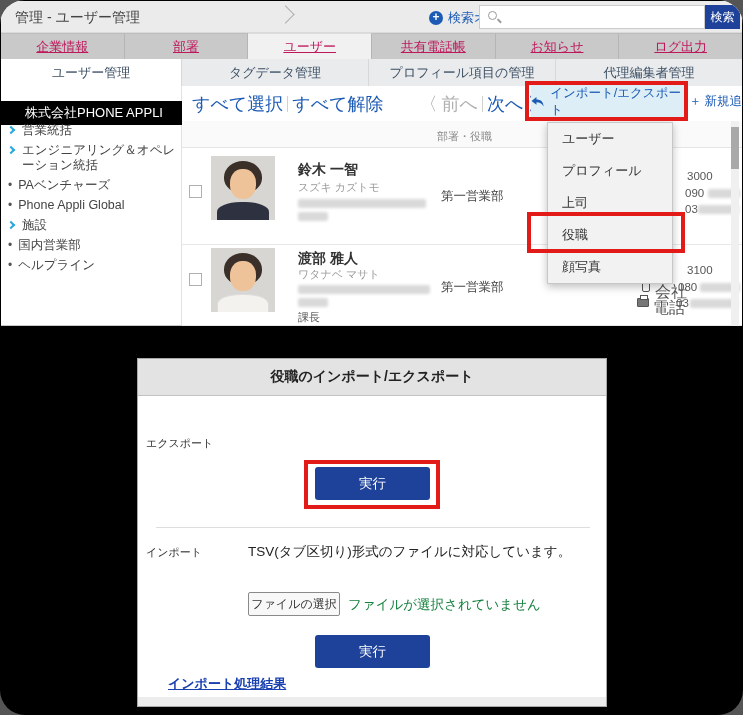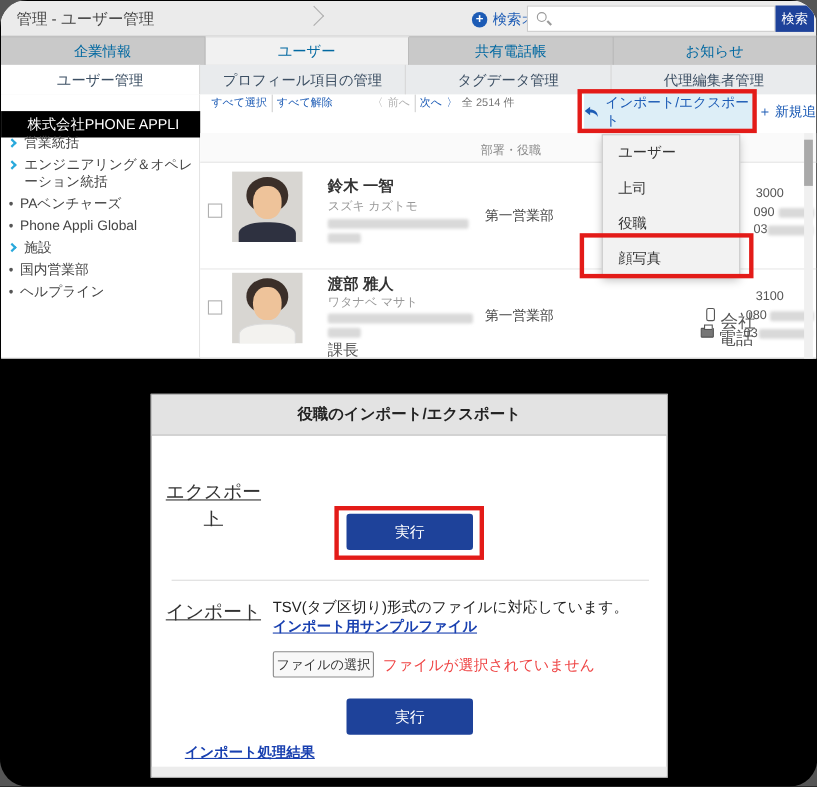--- a/index.html
+++ b/index.html
@@ -15,57 +15,57 @@
   .search-options { position:absolute; left:428px; top:8px; display:flex; align-items:center; gap:5px; cursor:pointer; }
   .plus-circle { width:14px; height:14px; border-radius:50%; background:#1c5bb5; color:#fff; font-size:12px; line-height:13px; text-align:center; font-weight:bold; }
   .search-options span.lbl { font-size:13px; color:#1c5bb5; }
   .search-box { position:absolute; left:478px; top:4px; width:226px; height:24px; background:#fff; border:1px solid #ccc; }
   .mag { position:absolute; left:8px; top:5px; width:9px; height:9px; border:1.5px solid #9a9a9a; border-radius:50%; }
   .mag::after { content:""; position:absolute; left:8px; top:8px; width:5px; height:1.5px; background:#9a9a9a; transform:rotate(45deg); }
   .search-input { position:absolute; left:24px; top:0; width:198px; height:22px; border:none; outline:none; font-size:13px; background:transparent; }
   .search-btn { position:absolute; left:704px; top:4px; width:35px; height:24px; background:#1e429a; color:#fff; font-size:12px; border:none; display:flex; align-items:center; justify-content:center; cursor:pointer; }
 
   .tabs1 { position:absolute; left:0; top:32px; right:0; height:26px; display:flex; background:#c9c9c9; }
-  .tab1 { flex:1; display:flex; align-items:center; justify-content:center; font-size:13px; color:#0369a1; background:#c9c9c9; border-right:1px solid #b5b5b5; border-top:1px solid #bdbdbd; cursor:pointer; }
+  .tab1 { flex:1; display:flex; align-items:center; justify-content:center; font-size:13px; color:#be185d; background:#c9c9c9; border-right:1px solid #b5b5b5; border-top:1px solid #bdbdbd; cursor:pointer;text-decoration:underline; }
   .tab1:last-child { border-right:none; }
   .tab1.active { background:#f1f1f1; border-top:1px solid #dcdcdc; }
 
   .tabs2 { position:absolute; left:0; top:58px; right:0; height:27px; display:flex; background:#e9ebed; }
   .tab2 { flex:1; display:flex; align-items:center; justify-content:center; font-size:13px; color:#3c4f63; border-right:1px solid #d8d8d8; cursor:pointer; }
   .tab2:last-child { border-right:none; }
   .tab2.first { flex:0 0 181px; }
   .tab2.active { background:#fff; }
 
   .sidebar { position:absolute; left:0; top:85px; width:181px; bottom:0; background:#fff; border-right:1px solid #e2e2e2; }
   .company { position:absolute; left:0; top:15px; width:191px; height:24px; background:#000000; color:#fff; font-size:13px; display:flex; align-items:center; padding-left:24px; cursor:pointer; white-space:nowrap; overflow:hidden; }
   .side-items { position:absolute; left:7px; top:37px; width:168px; }
   .side-item { display:flex; gap:6px; font-size:12.5px; color:#444; margin-bottom:5px; line-height:1.2; cursor:pointer; align-items:flex-start; }
   .chev { flex:0 0 auto; width:6px; height:6px; border-top:2px solid #29a9dc; border-right:2px solid #29a9dc; transform:rotate(45deg); margin-top:4px; margin-right:2px; }
   .bullet { flex:0 0 auto; color:#555; font-size:12px; line-height:1.2; }
 
   .main { position:absolute; left:181px; top:85px; right:0; bottom:0; background:#fff; }
-  .toolbar { position:absolute; left:0; top:0; right:0; height:35px; display:flex; gap:4px; padding-left:10px; font-size:10px; }
+  .toolbar { position:absolute; left:0; top:0; right:0; height:35px; display:flex; align-items:center; gap:4px; padding-left:10px; font-size:18px; }
   .tlink { color:#1c5bb5; cursor:pointer; }
   .tlink.disabled { color:#b0b0b0; cursor:default; }
   .tsep { width:1px; height:16px; background:#d0d0d0; }
   .ttotal { color:#777; }
   .list-header { position:absolute; left:0; top:35px; right:0; height:27px; background:#fafafa; border-bottom:1px solid #e5e5e5; }
   .col-label { position:absolute; left:255px; top:8px; font-size:11px; color:#8a8a8a; }
   .rowline { position:absolute; left:0; right:0; height:1px; background:#e8e8e8; }
 
   .checkbox { position:absolute; width:13px; height:13px; border:1px solid #b0b0b0; background:#fff; cursor:pointer; }
   .avatar { position:absolute; width:64px; height:64px; background:#d8d6d2; overflow:hidden; }
   .avatar .hair { position:absolute; left:13px; top:5px; width:38px; height:32px; border-radius:50% 50% 46% 46%; background:#3b2f29; }
   .avatar .face { position:absolute; left:19px; top:13px; width:26px; height:30px; border-radius:46%; background:#eec39a; }
   .avatar .shirt { position:absolute; left:6px; top:46px; width:52px; height:22px; border-radius:45% 45% 0 0; background:#2e3140; }
   .avatar.light .shirt { background:#f3f2ef; border:1px solid #dcdcdc; }
   .uname { position:absolute; font-size:14px; font-weight:bold; color:#333; }
   .ukana { position:absolute; font-size:11px; color:#999; }
   .udept { position:absolute; font-size:12.5px; color:#444; }
-  .upos  { position:absolute; font-size:14px; color:#555; }
+  .upos  { position:absolute; font-size:11px; color:#555; }
   .blur { position:absolute; background:#d9d9d9; border-radius:2px; filter:blur(1.5px); }
   .cnum { position:absolute; font-size:11.5px; color:#555; }
   .clabel { position:absolute; font-size:16px; color:#555; }
   .phone-icon { position:absolute; width:8px; height:12px; border:1px solid #555; border-radius:2px; }
   .fax-icon { position:absolute; width:12px; height:9px; border:1px solid #555; border-radius:1px; background:#777; }
   .fax-icon::before { content:""; position:absolute; left:2px; top:-4px; width:6px; height:3px; border:1px solid #555; background:#fff; }
 
   .ie-btn { position:absolute; left:530px; top:84px; width:154px; height:33px; background:#ddeef7; display:flex; align-items:center; justify-content:center; gap:6px; color:#1c5bb5; font-size:12.5px; cursor:pointer; }
   .add-new { position:absolute; left:688px; top:92px; display:flex; align-items:center; gap:3px; color:#1c5bb5; font-size:12.5px; cursor:pointer; white-space:nowrap; }
 
@@ -73,28 +73,28 @@
   .dd-item { height:32px; display:flex; align-items:center; padding-left:14px; font-size:13px; color:#333; cursor:pointer; }
 
   .scroll-track { position:absolute; left:730px; top:120px; width:8px; height:205px; background:#f0f0f0; }
   .scroll-thumb { position:absolute; left:0; top:6px; width:8px; height:42px; background:#a9a9a9; cursor:pointer; }
 
   .redbox { position:absolute; border:4px solid #e31b18; z-index:50; pointer-events:none; }
 
   
   .dialog { position:absolute; left:137px; top:358px; width:470px; height:349px; background:#fff; border:1px solid #a8a8a8; }
   .dlg-title { position:absolute; left:0; top:0; right:0; height:37px; background:#e3e3e3; border-bottom:1px solid #c2c2c2; display:flex; align-items:center; justify-content:center; font-size:14px; font-weight:bold; color:#222; }
-  .dlg-label { position:absolute; width:96px; text-align:center; font-size:17px; color:#333;text-decoration:underline; }
+  .dlg-label { position:absolute; width:96px; text-align:left; font-size:11px; color:#333; }
   .dlg-desc { position:absolute; left:110px; font-size:13.5px; color:#222; display:flex; align-items:center; gap:6px; }
   .help-circle { width:17px; height:17px; border-radius:50%; background:#1c43b5; color:#fff; font-size:12px; font-weight:bold; display:flex; align-items:center; justify-content:center; cursor:pointer; }
   .run-btn { position:absolute; left:177px; width:115px; height:33px; background:#1e429a; color:#fff; font-size:13.5px; border:none; border-radius:3px; display:flex; align-items:center; justify-content:center; cursor:pointer; }
   .dlg-divider { position:absolute; left:18px; width:434px; height:1px; background:#ddd; }
   .dlg-link { position:absolute; color:#1940b0; font-weight:bold; text-decoration:underline; font-size:13px; cursor:pointer; }
   .file-btn { position:absolute; left:110px; width:92px; height:24px; background:#f8f8f8; border:1px solid #8a8a8a; border-radius:2px; font-size:12px; color:#333; display:flex; align-items:center; justify-content:center; cursor:pointer; }
-  .file-status { position:absolute; left:210px; font-size:13.5px; color:#ef4444; }
+  .file-status { position:absolute; left:210px; font-size:13.5px; color:#15803d; }
   .dlg-footer { position:absolute; left:0; right:0; bottom:0; height:9px; background:#ececec; }
 </style>
 </head>
 <body>
 
 <div class="frame">
 
   <div class="shot-top">
 
     <div class="topbar">
@@ -106,29 +106,31 @@
       </div>
       <div class="search-box">
         <span class="mag"></span>
         <input class="search-input" value="" style="">
       </div>
       <button class="search-btn">検索</button>
     </div>
 
     <div class="tabs1">
       <div class="tab1">企業情報</div>
+      <div class="tab1">部署</div>
       <div class="tab1 active">ユーザー</div>
       <div class="tab1">共有電話帳</div>
       <div class="tab1">お知らせ</div>
+      <div class="tab1">ログ出力</div>
     </div>
 
     <div class="tabs2">
       <div class="tab2 first active">ユーザー管理</div>
+      <div class="tab2">タグデータ管理</div>
       <div class="tab2">プロフィール項目の管理</div>
-      <div class="tab2">タグデータ管理</div>
       <div class="tab2">代理編集者管理</div>
     </div>
 
     <div class="sidebar">
       <div class="company">株式会社PHONE APPLI</div>
       <div class="side-items">
         <div class="side-item">
           <span class="chev"></span>
           <span>営業統括</span>
         </div>
@@ -224,20 +226,21 @@
         </svg>
       <span>インポート/エクスポート</span>
     </div>
     <div class="add-new">
       <span>＋</span>
       <span>新規追加</span>
     </div>
 
     <div class="dropdown">
       <div class="dd-item">ユーザー</div>
+      <div class="dd-item">プロフィール</div>
       <div class="dd-item">上司</div>
       <div class="dd-item">役職</div>
       <div class="dd-item">顔写真</div>
     </div>
 
     <div class="scroll-track">
       <div class="scroll-thumb"></div>
     </div>
 
     <div class="redbox" style="left:524px; top:80px; width:163px; height:40px"></div>
@@ -249,21 +252,20 @@
 
     <div class="dlg-label" style="left:8px; top:77px">エクスポート</div>
     <button class="run-btn" style="top:108px">実行</button>
 
     <div class="dlg-divider" style="top:168px"></div>
 
     <div class="dlg-label" style="left:8px; top:186px">インポート</div>
     <div class="dlg-desc" style="top:184px">
       <span>TSV(タブ区切り)形式のファイルに対応しています。</span>
     </div>
-    <div class="dlg-link" style="left:110px; top:202px">インポート用サンプルファイル</div>
 
     <div class="file-btn" style="top:233px">ファイルの選択</div>
     <div class="file-status" style="top:237px">ファイルが選択されていません</div>
 
     <button class="run-btn" style="top:276px">実行</button>
 
     <div class="dlg-link" style="left:30px; top:316px">インポート処理結果</div>
 
     <div class="dlg-footer"></div>
   </div>

